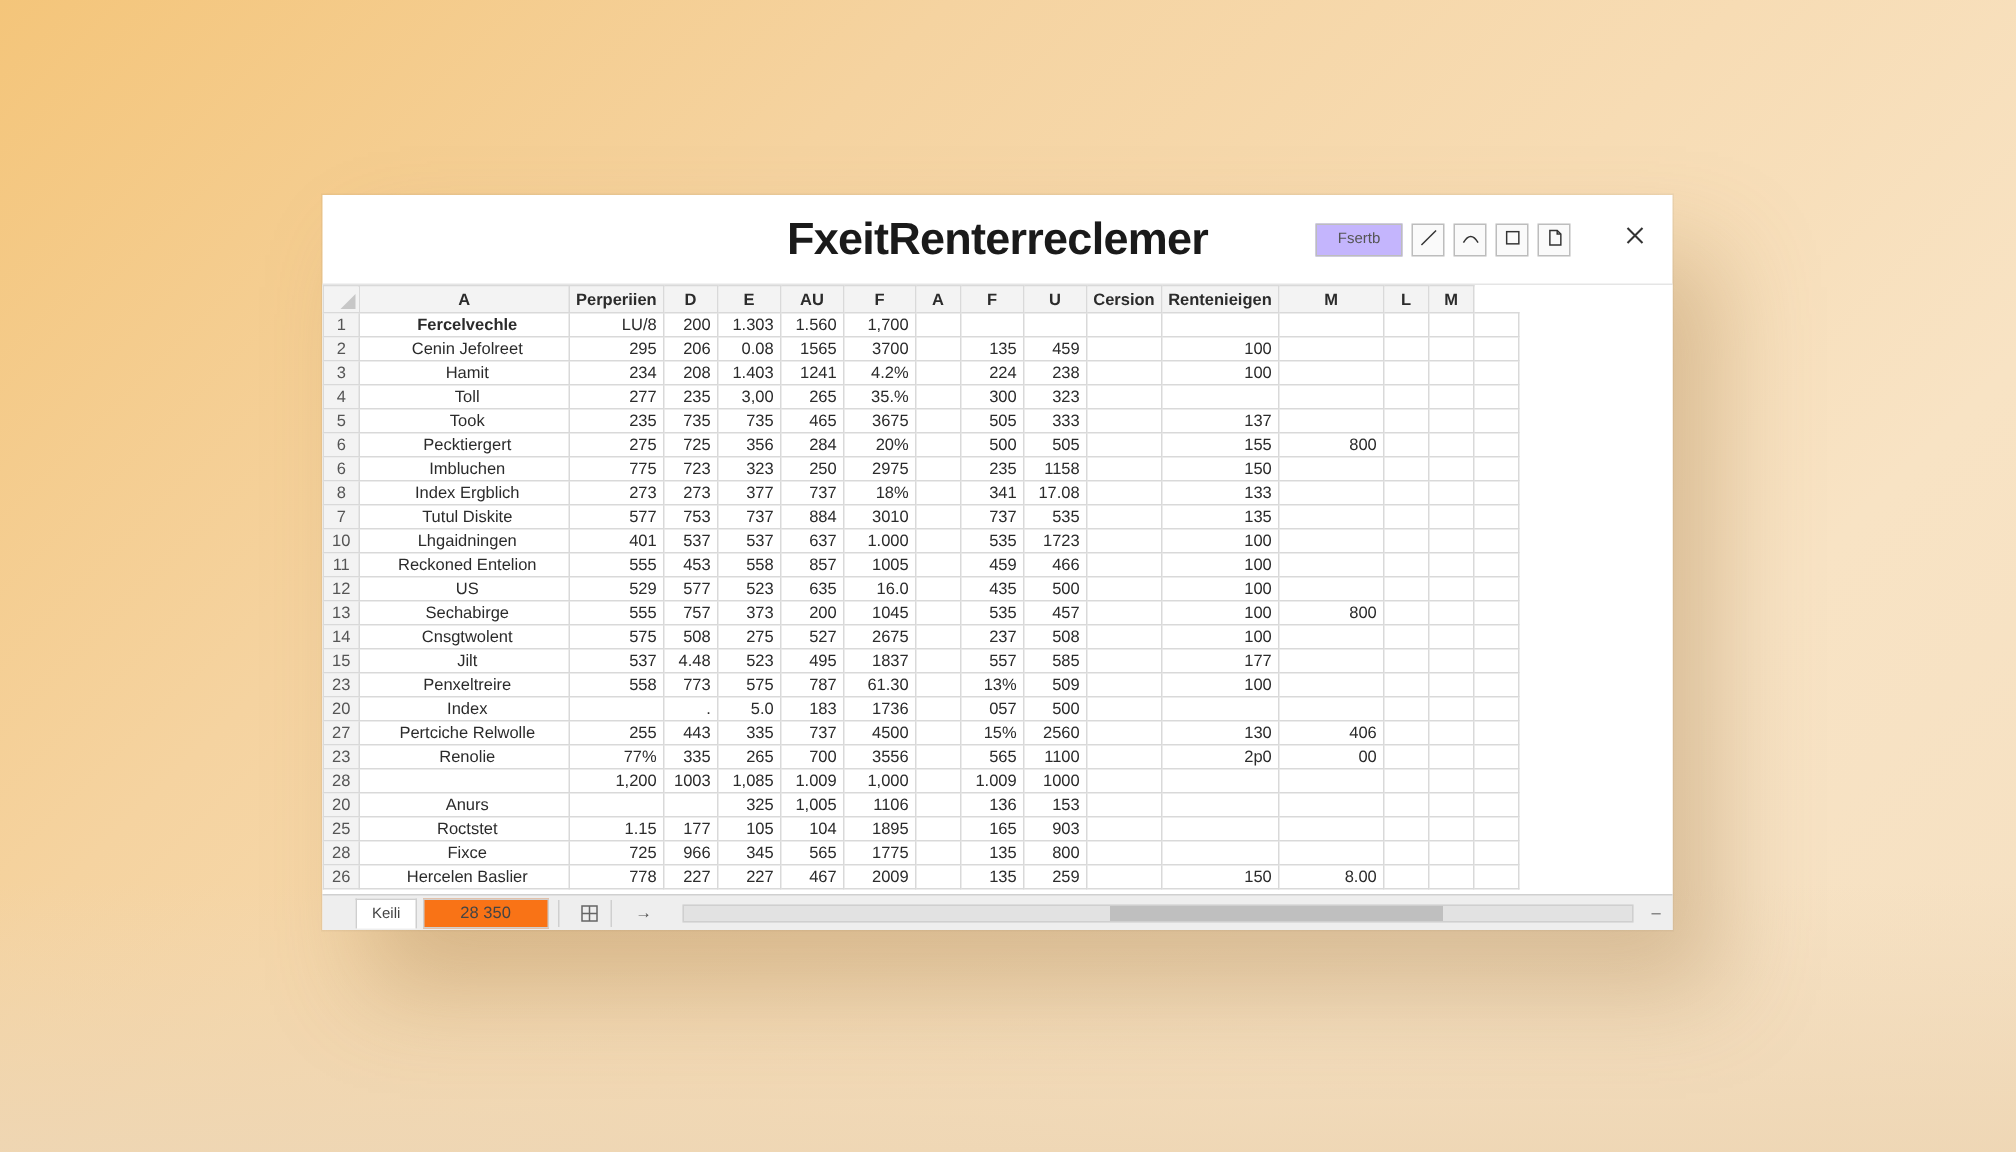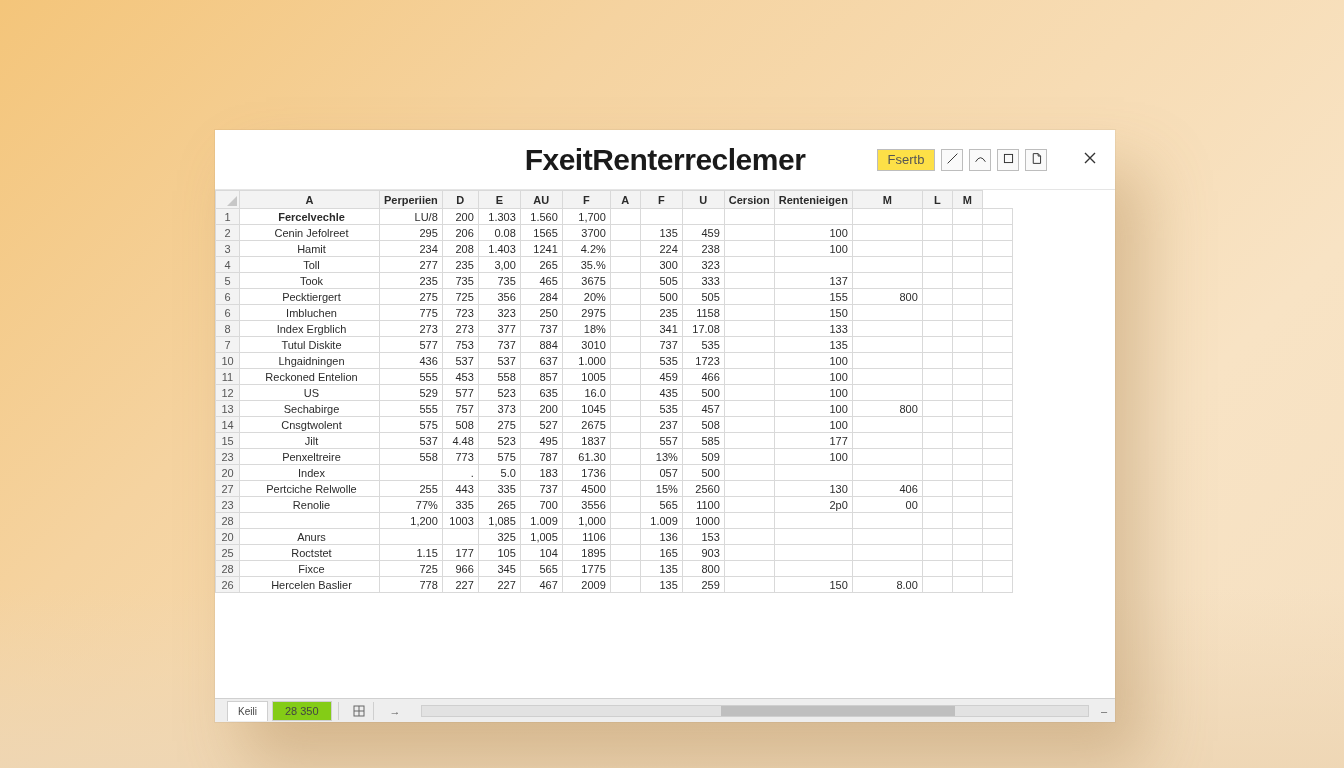--- a/index.html
+++ b/index.html
@@ -10,21 +10,21 @@
     position: relative;
   }
   
   .floor {
     position: absolute; left:0; right:0; bottom:0; height: 180px;
     background: linear-gradient(to bottom, rgba(245,222,190,0.0), rgba(238,214,180,0.9));
   }
   .window-wrap {
     position: absolute;
     left: 215px; top: 130px;
-    width: 900px; height: 592px;
+    width: 900px; height: 490px;
     background: #ffffff;
     box-shadow: 30px 40px 60px rgba(160,120,70,0.35), 0 0 0 1px rgba(0,0,0,0.04);
   }
   
   .titlebar {
     height: 60px;
     display: flex;
     align-items: center;
     padding: 0 14px 0 14px;
     border-bottom: 1px solid #e5e5e5;
@@ -37,23 +37,23 @@
     color: #1a1a1a; letter-spacing: -0.5px;
     pointer-events: none;
   }
   .titlebar .right {
     margin-left: auto;
     display: flex; align-items: center; gap: 6px;
   }
   .searchbox {
     width: 58px; height: 22px;
     border: 1px solid #bdbdbd;
-    font-size: 13px; color: #555;
+    font-size: 10px; color: #555;
     display: flex; align-items: center; justify-content: center;
-    background: #fde047;
+    background: #c4b5fd;
   }
   .tbtn {
     width: 22px; height: 22px;
     border: 1px solid #bdbdbd;
     display: flex; align-items: center; justify-content: center;
     color: #444; font-size: 12px;
     background: #fafafa;
     cursor: pointer;
   }
   .tbtn svg { width: 13px; height: 13px; }
@@ -105,29 +105,29 @@
   tr.row1 td.colA { font-weight:700; text-align:center; }
   
   .statusbar {
     position: absolute; left:0; right:0; bottom:0; height:24px;
     background: #eeeeee;
     border-top: 1px solid #d0d0d0;
     display:flex; align-items:center;
     font-size: 11px; color:#444;
   }
   .sheet-tab {
-    padding: 0 10px; height: 20px; margin-left:12px;
+    padding: 0 10px; height: 20px; margin-left:22px;
     background:#fff; border:1px solid #cfcfcf; border-bottom:none;
     display:flex; align-items:center;
     font-size:10px;
     cursor:pointer;
   }
   .status-box {
-    padding: 0 12px; height:20px; margin-left:4px;
-    background:#84cc16; border:1px solid #cfcfcf;
+    padding: 0 24px; height:20px; margin-left:4px;
+    background:#f97316; border:1px solid #cfcfcf;
     display:flex; align-items:center;
   }
   .status-sep { width:1px; height:18px; background:#cfcfcf; margin:0 6px;}
   .status-icon { width:16px; height:16px; margin-left:6px; display:flex; align-items:center; justify-content:center; color:#555;}
   .status-arrow { margin-left:10px; color:#555; cursor:pointer;}
   .hscroll {
     flex:1; margin: 0 8px 0 20px;
     height:12px; background:#e2e2e2; border:1px solid #cfcfcf;
     position:relative;
   }
@@ -375,21 +375,21 @@
             <td></td>
             <td>135</td>
             <td></td>
             <td></td>
             <td></td>
             <td></td>
           </tr>
           <tr>
             <td class="rowhdr">10</td>
             <td class="colA">Lhgaidningen</td>
-            <td>436</td>
+            <td>401</td>
             <td>537</td>
             <td>537</td>
             <td>637</td>
             <td>1.000</td>
             <td></td>
             <td>535</td>
             <td>1723</td>
             <td></td>
             <td>100</td>
             <td></td>

